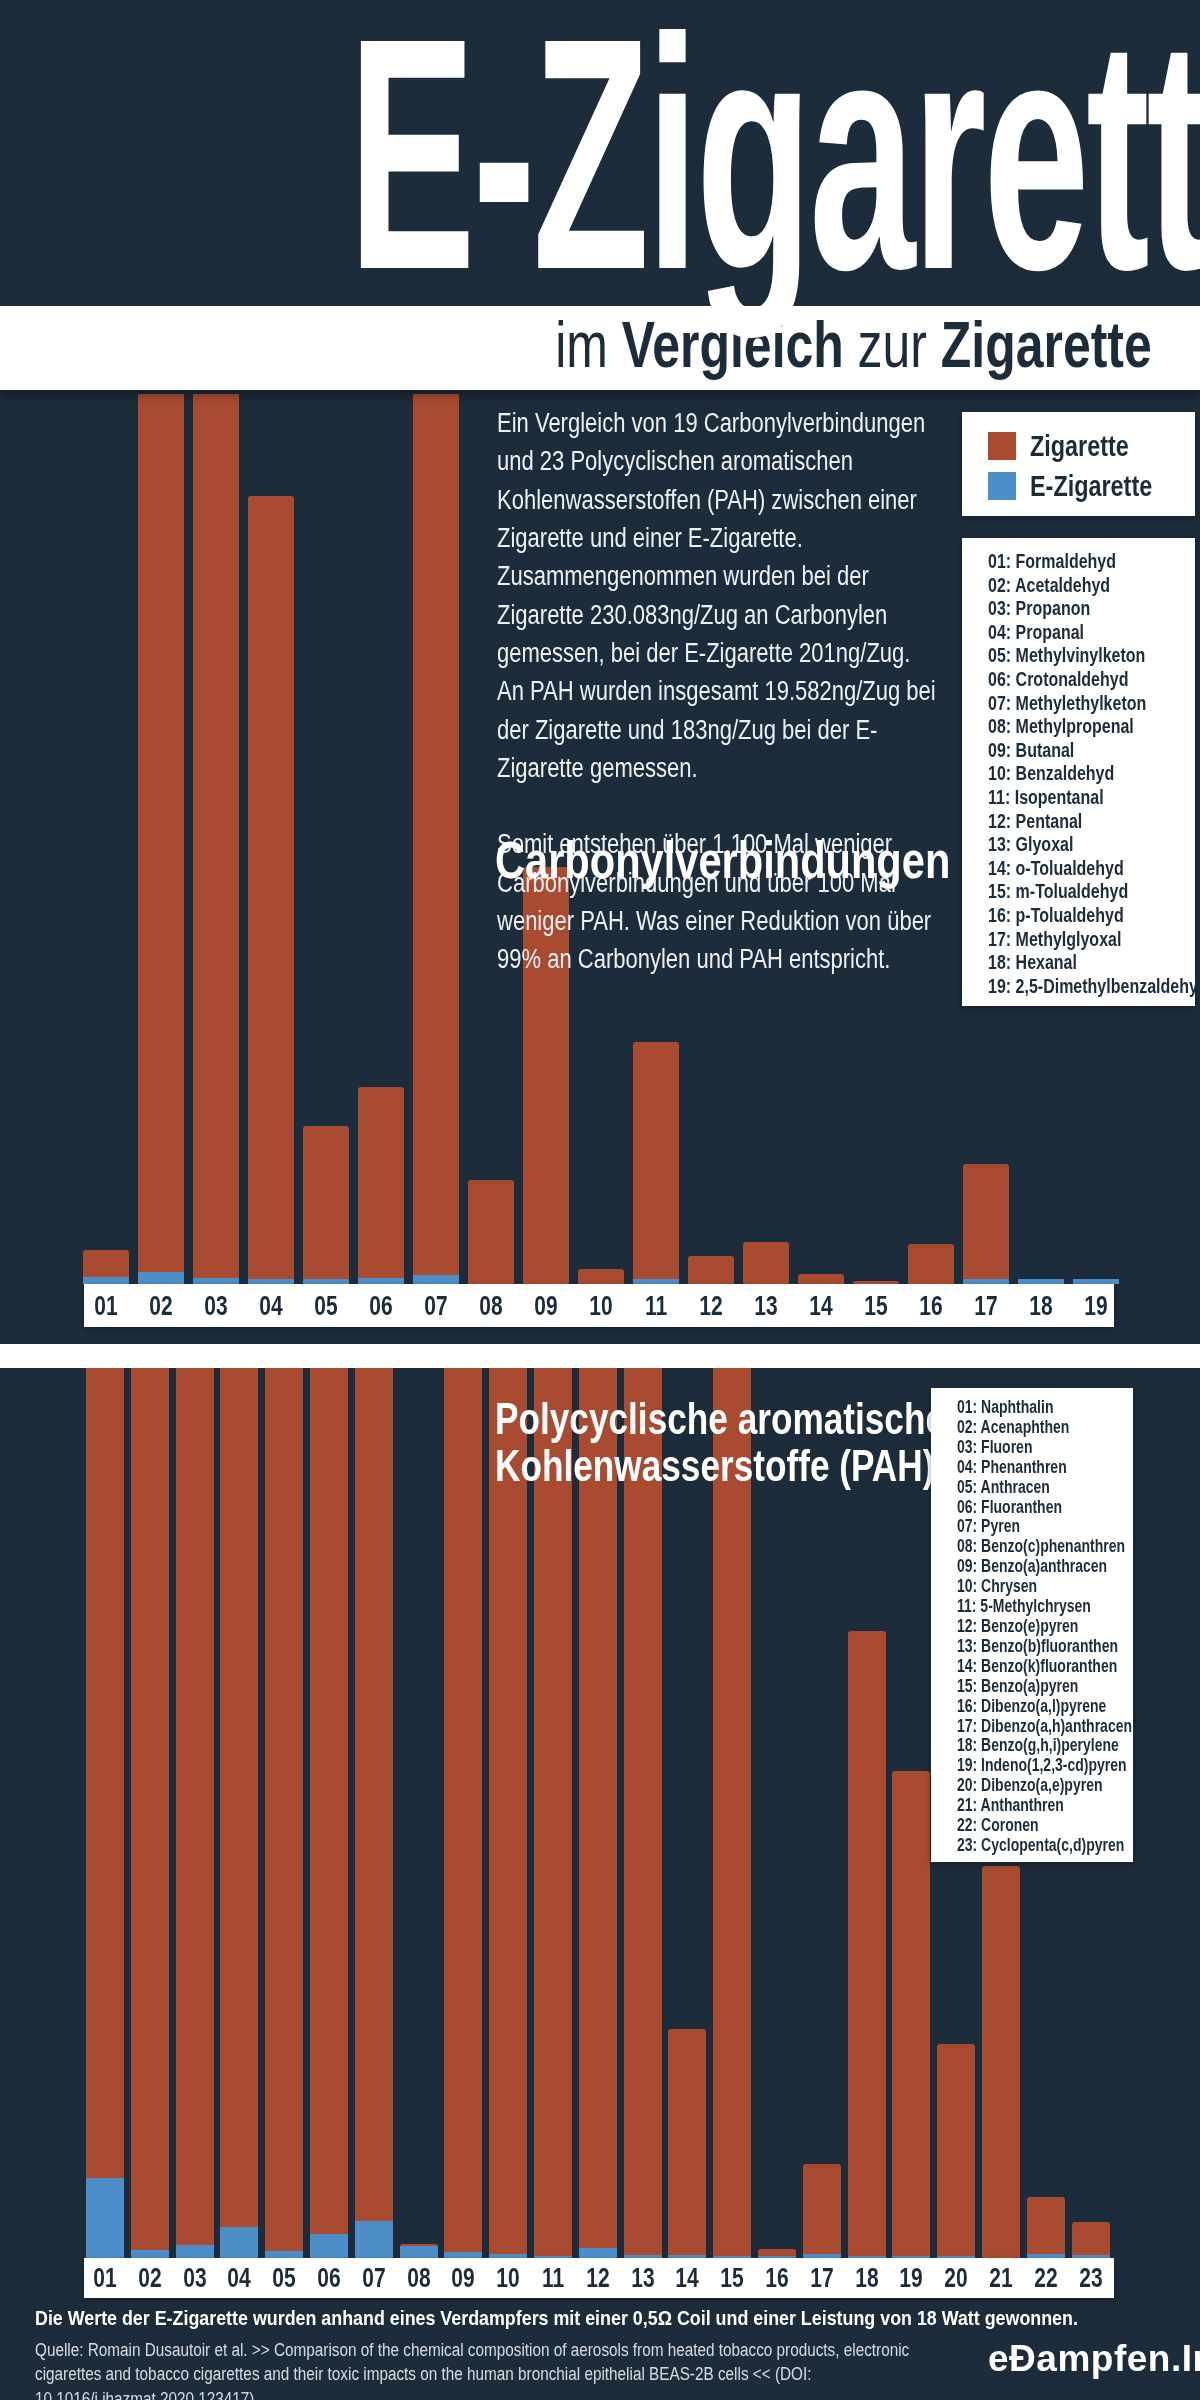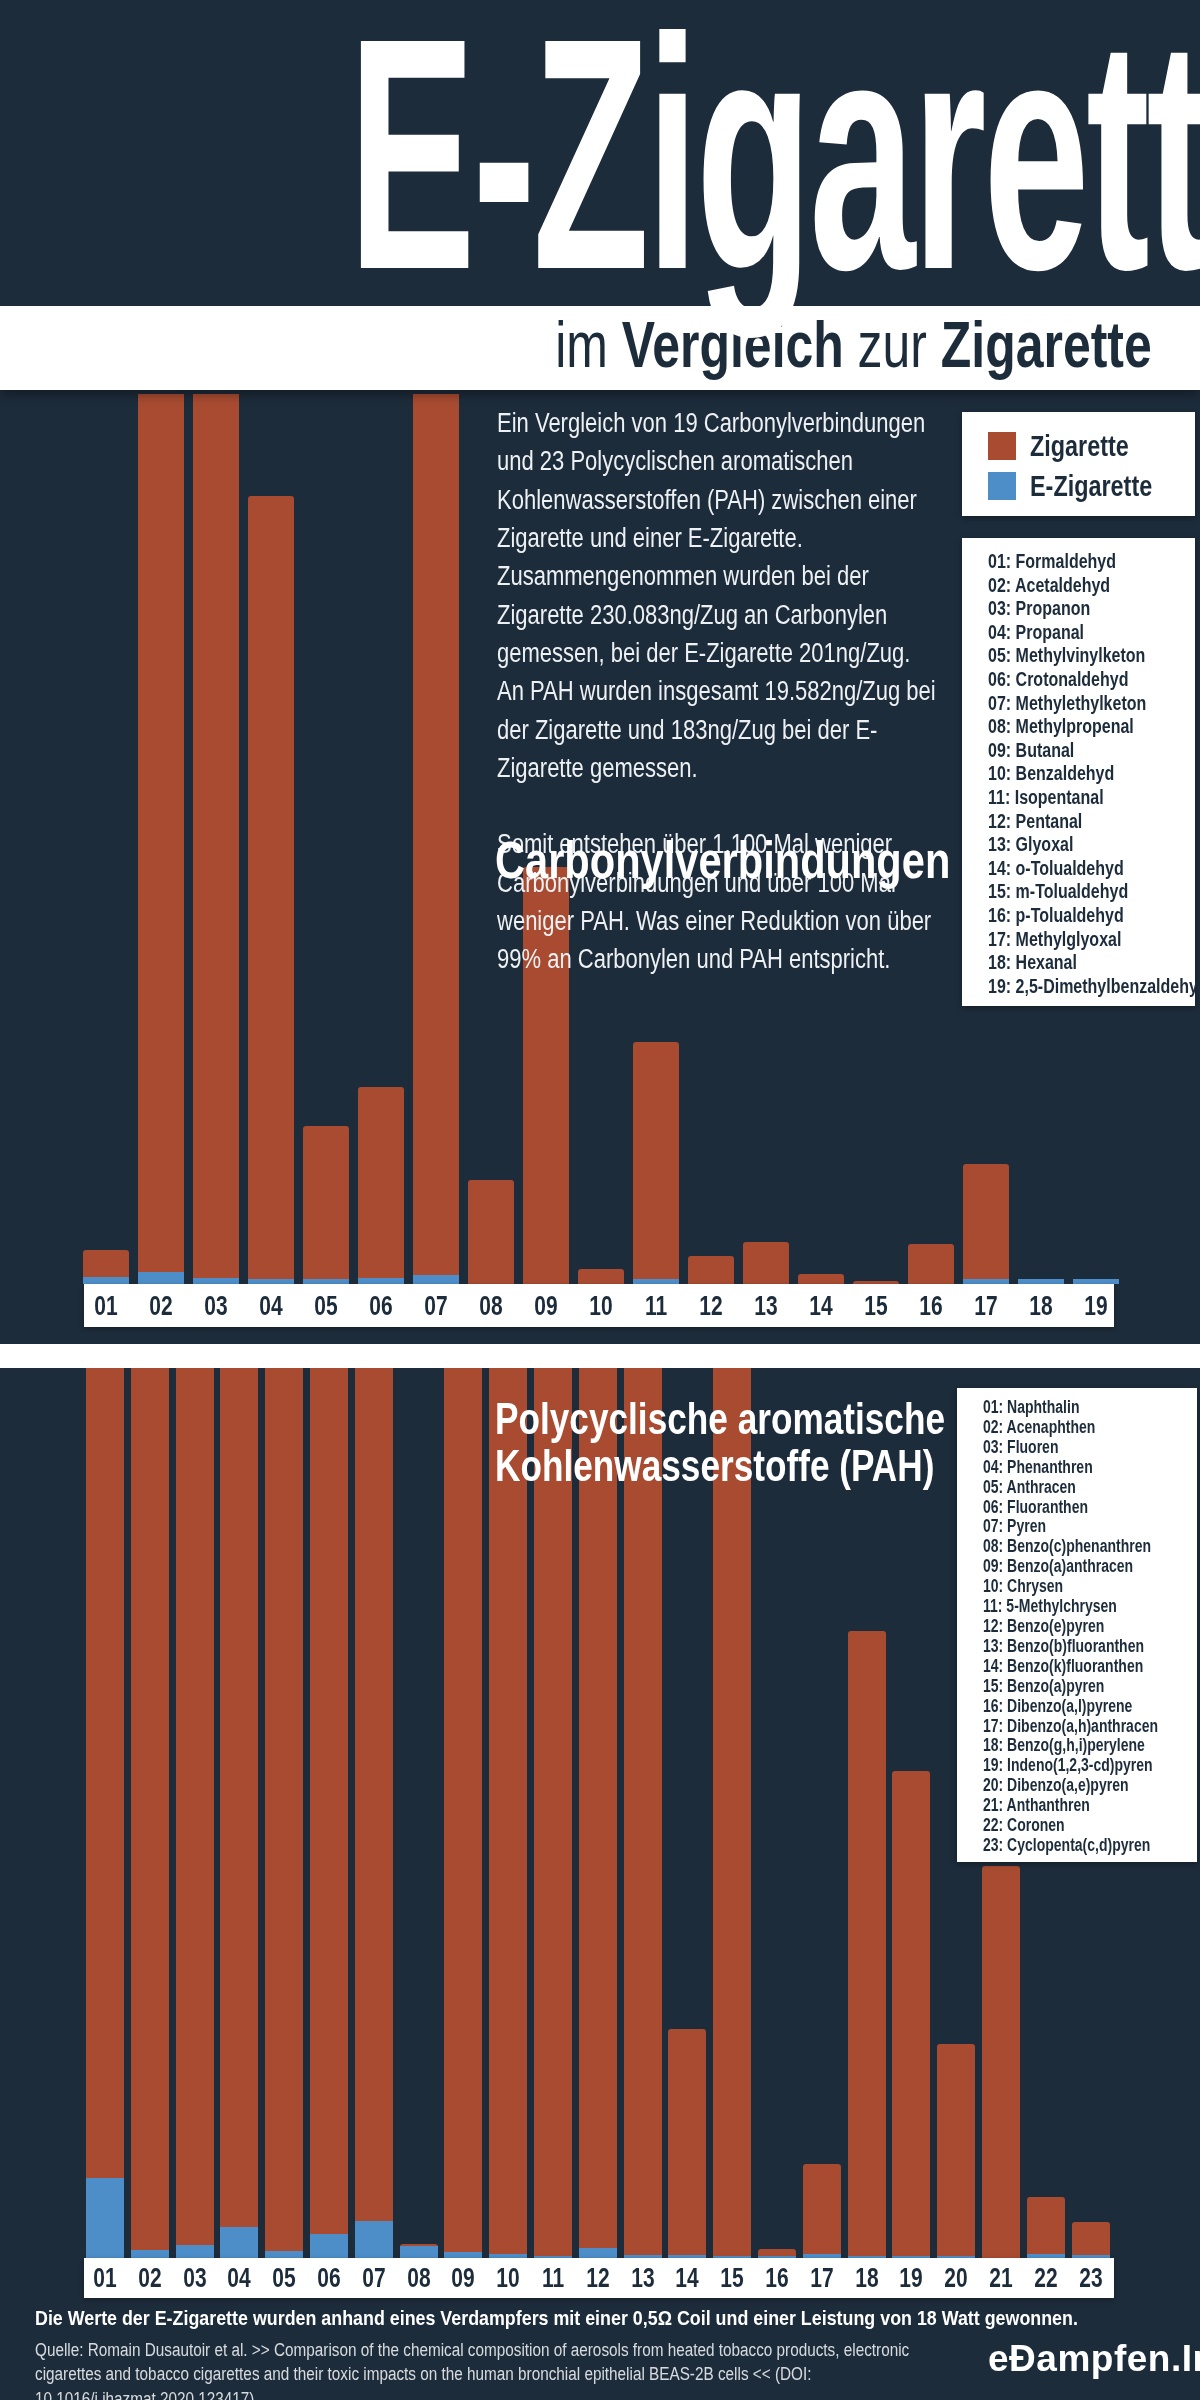--- a/index.html
+++ b/index.html
@@ -40,21 +40,21 @@
                transform:scaleX(0.8);transform-origin:left top;white-space:nowrap;z-index:2;}
   
   .white-box{position:absolute;background:#ffffff;z-index:2;box-shadow:0 2px 6px rgba(0,0,0,0.35);}
   #legend-box{left:962px;top:412px;width:233px;height:104px;padding:14px 0 0 26px;box-sizing:border-box;}
   .legend-row{display:flex;align-items:center;height:40px;}
   .legend-swatch{width:28px;height:28px;flex:0 0 28px;}
   .legend-label{margin-left:14px;font-size:30px;font-weight:700;color:#1d2c3b;
                 transform:scaleX(0.78);transform-origin:left center;white-space:nowrap;}
   #list-box-1{left:962px;top:538px;width:233px;height:468px;padding:12px 0 0 26px;box-sizing:border-box;}
   #list-box-1 .list-item{font-size:20px;line-height:23.6px;}
-  #list-box-2{left:957px;top:1388px;width:240px;height:474px;padding:10px 0 9px 26px;box-sizing:border-box;}
+  #list-box-2{left:931px;top:1388px;width:202px;height:474px;padding:10px 0 9px 26px;box-sizing:border-box;}
   #list-box-2 .list-item{font-size:17.5px;line-height:19.9px;}
   .list-item{font-weight:700;color:#1d2c3b;transform:scaleX(0.8);transform-origin:left center;white-space:nowrap;}
   
   #footer-note{left:35px;top:2306px;font-size:21px;font-weight:700;color:#ffffff;
                transform:scaleX(0.85);transform-origin:left top;white-space:nowrap;z-index:2;}
   #footer-source{left:35px;top:2338px;width:1060px;font-size:18px;line-height:1.35;font-weight:400;
                  color:rgba(240,243,245,0.88);transform:scaleX(0.85);transform-origin:left top;z-index:2;}
   #logo{left:988px;top:2338px;font-size:37px;font-weight:700;color:#ffffff;letter-spacing:0.5px;z-index:2;
         white-space:nowrap;}
 </style>

